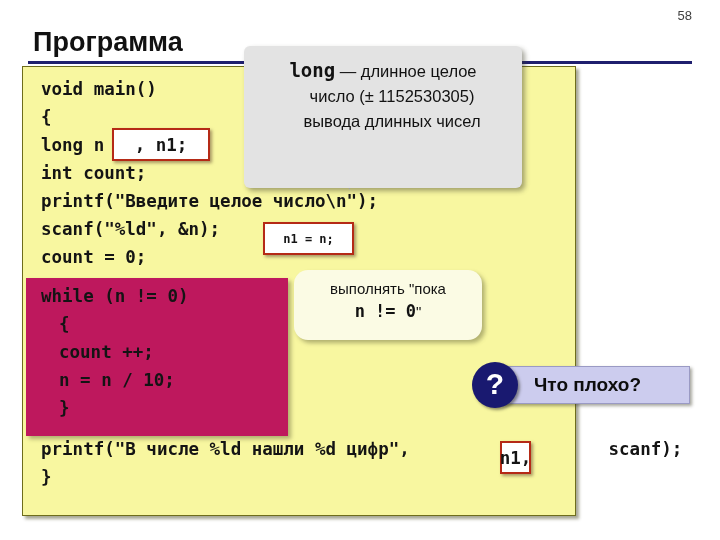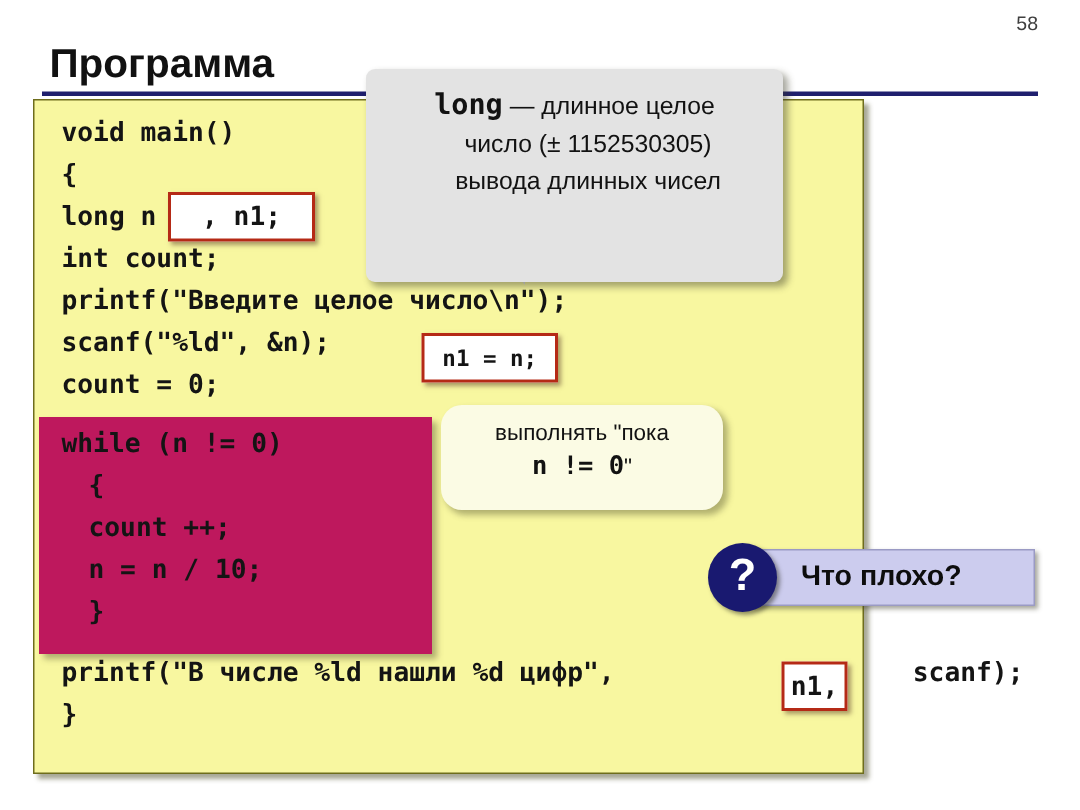--- a/index.html
+++ b/index.html
@@ -118,30 +118,30 @@
     white-space: pre;
   }
   #hl-n1-decl {
     left: 112px;
     top: 128px;
     width: 98px;
     height: 33px;
     font-size: 17.5px;
   }
   #hl-n1-assign {
-    left: 281px;
+    left: 263px;
     top: 222px;
     width: 91px;
     height: 33px;
-    font-size: 15px;
+    font-size: 12px;
   }
   #hl-n1-arg {
-    left: 521px;
+    left: 500px;
     top: 441px;
-    width: 44px;
+    width: 31px;
     height: 33px;
     font-size: 17.5px;
   }
 
   
   #callout-long {
     position: absolute;
     left: 244px;
     top: 46px;
     width: 278px;

